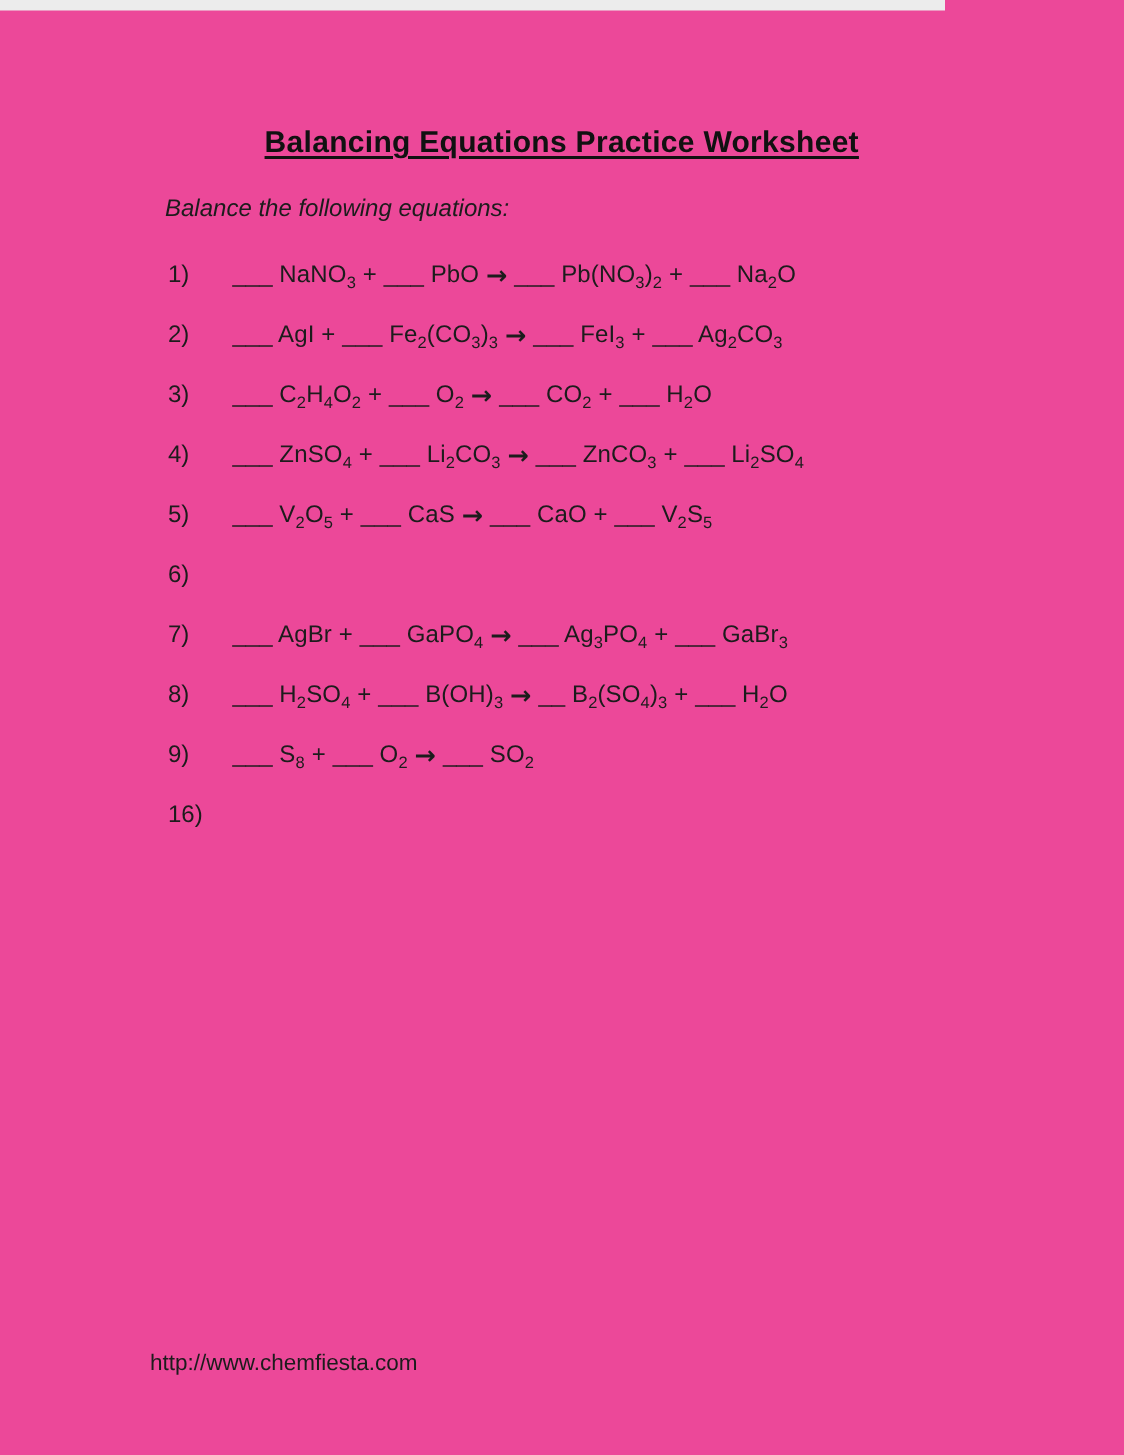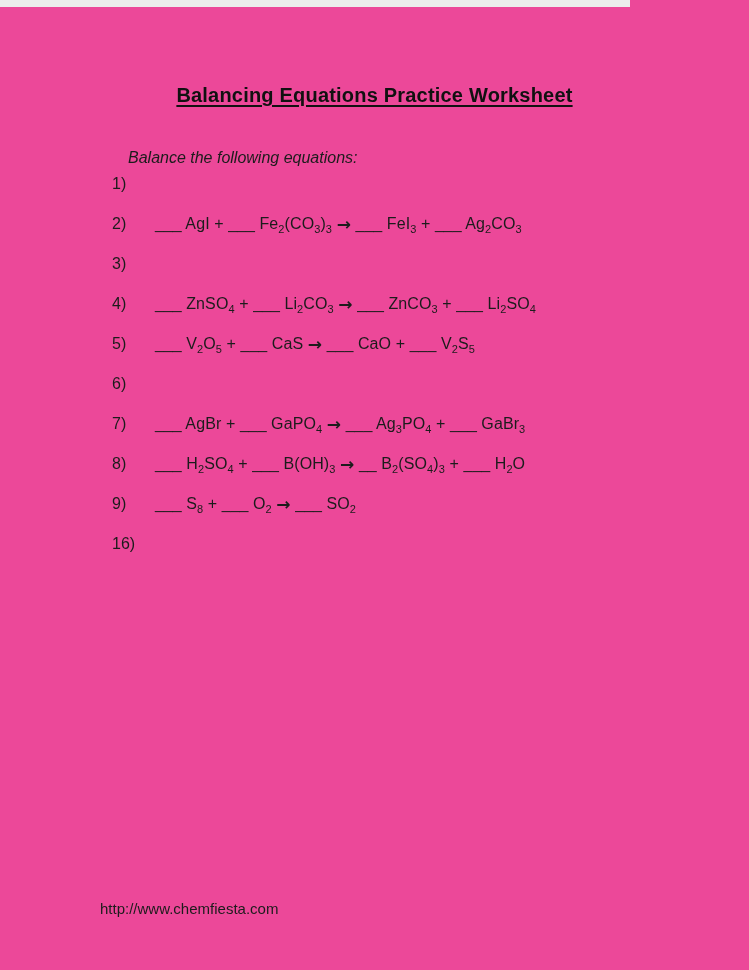--- a/index.html
+++ b/index.html
@@ -19,21 +19,21 @@
   .title{
     position:absolute;top:84px;left:0;width:100%;
     margin:0;text-align:center;
     font-size:20px;font-weight:bold;color:#111111;
     text-decoration:underline;
     text-decoration-thickness:2px;
     text-underline-offset:3px;
     letter-spacing:0.2px;
   }
   .instructions{
-    position:absolute;top:131px;left:110px;margin:18px;
+    position:absolute;top:131px;left:110px;margin:0;
     font-style:italic;font-size:16px;color:#1c1c1c;
   }
   .equations{
     position:absolute;top:174px;left:112px;right:20px;
   }
   .eq-row{
     display:flex;align-items:flex-start;
     height:40px;
     font-size:16px;line-height:20px;
     white-space:nowrap;
@@ -58,27 +58,29 @@
 <div class="page">
   <div class="scan-edge"></div>
 
   <h1 class="title">Balancing Equations Practice Worksheet</h1>
 
   <p class="instructions">Balance the following equations:</p>
 
   <div class="equations">
       <div class="eq-row">
         <span class="eq-num">1)</span>
+        <span class="eq-formula"><span class="blank">___</span> NaNO<sub>3</sub> + <span class="blank">___</span> PbO <span class="arrow">→</span> <span class="blank">___</span> Pb(NO<sub>3</sub>)<sub>2</sub> + <span class="blank">___</span> Na<sub>2</sub>O</span>
       </div>
       <div class="eq-row">
         <span class="eq-num">2)</span>
         <span class="eq-formula"><span class="blank">___</span> AgI + <span class="blank">___</span> Fe<sub>2</sub>(CO<sub>3</sub>)<sub>3</sub> <span class="arrow">→</span> <span class="blank">___</span> FeI<sub>3</sub> + <span class="blank">___</span> Ag<sub>2</sub>CO<sub>3</sub></span>
       </div>
       <div class="eq-row">
         <span class="eq-num">3)</span>
+        <span class="eq-formula"><span class="blank">___</span> C<sub>2</sub>H<sub>4</sub>O<sub>2</sub> + <span class="blank">___</span> O<sub>2</sub> <span class="arrow">→</span> <span class="blank">___</span> CO<sub>2</sub> + <span class="blank">___</span> H<sub>2</sub>O</span>
       </div>
       <div class="eq-row">
         <span class="eq-num">4)</span>
         <span class="eq-formula"><span class="blank">___</span> ZnSO<sub>4</sub> + <span class="blank">___</span> Li<sub>2</sub>CO<sub>3</sub> <span class="arrow">→</span> <span class="blank">___</span> ZnCO<sub>3</sub> + <span class="blank">___</span> Li<sub>2</sub>SO<sub>4</sub></span>
       </div>
       <div class="eq-row">
         <span class="eq-num">5)</span>
         <span class="eq-formula"><span class="blank">___</span> V<sub>2</sub>O<sub>5</sub> + <span class="blank">___</span> CaS <span class="arrow">→</span> <span class="blank">___</span> CaO + <span class="blank">___</span> V<sub>2</sub>S<sub>5</sub></span>
       </div>
       <div class="eq-row">

